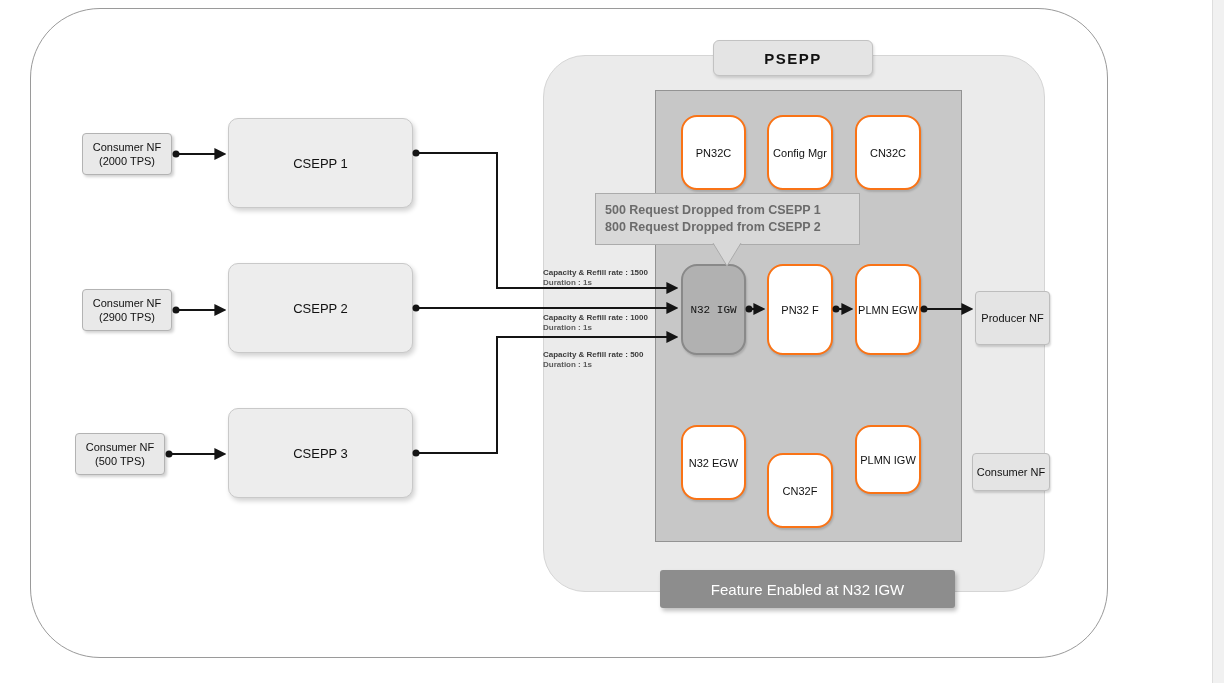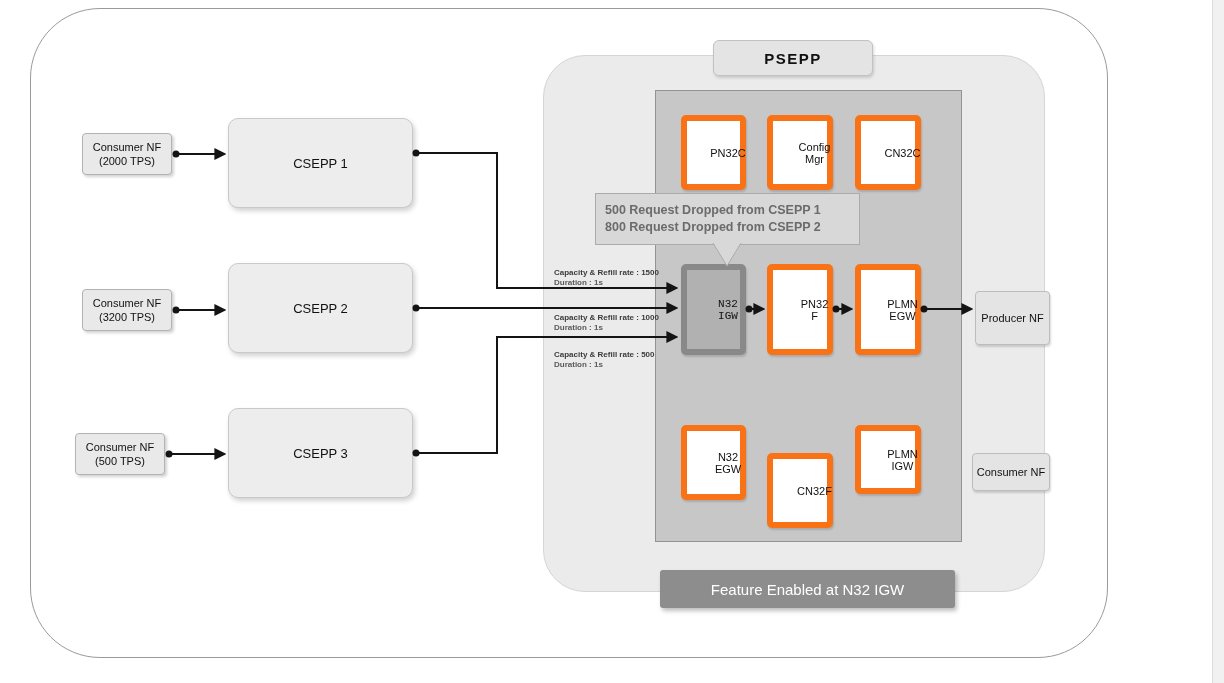--- a/index.html
+++ b/index.html
@@ -5,31 +5,31 @@
   html,body{margin:0;padding:0;background:#ffffff;}
   .canvas{position:relative;width:1224px;height:683px;background:#fff;overflow:hidden;
           font-family:"Liberation Sans",sans-serif;color:#111;}
   .abs{position:absolute;}
   .outer{left:30px;top:8px;width:1076px;height:648px;border:1px solid #9a9a9a;border-radius:70px;background:#fff;z-index:1;}
   .psepp-container{left:543px;top:55px;width:500px;height:535px;background:#ebebeb;border:1px solid #d5d5d5;border-radius:42px;z-index:2;}
   .psepp-inner{left:655px;top:90px;width:305px;height:450px;background:#c7c7c7;border:1px solid #939393;z-index:3;}
   .node{display:flex;flex-direction:column;align-items:center;justify-content:center;text-align:center;box-sizing:border-box;z-index:4;}
   .consumer{width:90px;height:42px;background:#e9e9e9;border:1px solid #b3b3b3;border-radius:4px;font-size:11px;line-height:14px;box-shadow:2px 2px 3px rgba(0,0,0,.18);}
   .csepp{width:185px;height:90px;background:#ededed;border:1px solid #c9c9c9;border-radius:10px;font-size:13px;font-weight:normal;box-shadow:2px 3px 5px rgba(0,0,0,.18);}
-  .module{background:#ffffff;border:6px solid #f97316;border-radius:5px;font-size:11px;box-shadow:1px 2px 2px rgba(0,0,0,.15);padding-left:29px;}
+  .module{background:#ffffff;border:2px solid #f97316;border-radius:16px;font-size:11px;box-shadow:1px 2px 2px rgba(0,0,0,.15);}
   .module.hl{background:#b1b1b1;border-color:#898989;}
   .rnode{background:#e4e4e4;border:1px solid #bdbdbd;border-radius:4px;font-size:11px;box-shadow:1px 2px 2px rgba(0,0,0,.15);}
   .psepp-title{left:713px;top:40px;width:160px;height:36px;background:#e4e4e4;border:1px solid #c2c2c2;border-radius:6px;
                font-size:15px;font-weight:bold;letter-spacing:1.5px;box-shadow:1px 2px 3px rgba(0,0,0,.15);z-index:7;}
   .banner{left:660px;top:570px;width:295px;height:38px;background:#8d8d8d;border-radius:3px;color:#fff;font-size:15px;
           box-shadow:2px 3px 4px rgba(0,0,0,.25);z-index:7;}
   .callout{left:595px;top:193px;width:265px;height:52px;background:#d8d8d8;border:1px solid #ababab;z-index:7;
            display:flex;flex-direction:column;justify-content:center;padding-left:9px;box-sizing:border-box;
            font-size:12.5px;font-weight:bold;color:#6b6b6b;line-height:17px;text-align:left;}
-  .rate{width:112px;font-size:8px;font-weight:bold;color:#3c3c3c;line-height:10px;z-index:6;text-align:left;margin-left:11px;}
+  .rate{width:112px;font-size:8px;font-weight:bold;color:#3c3c3c;line-height:10px;z-index:6;text-align:left;}
   .rate .dur{color:#5a5a5a;}
   svg.overlay{left:0;top:0;z-index:5;pointer-events:none;}
   svg.pointer{left:0;top:0;z-index:8;pointer-events:none;}
   .scrollbar{left:1212px;top:0;width:12px;height:683px;background:#f1f1f1;border-left:1px solid #dedede;z-index:9;box-sizing:border-box;}
 </style>
 </head>
 <body>
 
 <div class="canvas">
 
@@ -37,21 +37,21 @@
 
   <div class="abs psepp-container"></div>
   <div class="abs psepp-inner"></div>
 
   <div class="abs node consumer" style="left:82px;top:133px;">
     <span>Consumer NF</span>
     <span>(2000 TPS)</span>
   </div>
   <div class="abs node consumer" style="left:82px;top:289px;">
     <span>Consumer NF</span>
-    <span>(3200 TPS)</span>
+    <span>(2900 TPS)</span>
   </div>
   <div class="abs node consumer" style="left:75px;top:433px;">
     <span>Consumer NF</span>
     <span>(500 TPS)</span>
   </div>
 
   <div class="abs node csepp" style="left:228px;top:118px;">
     <span>CSEPP 1</span>
   </div>
   <div class="abs node csepp" style="left:228px;top:263px;">

